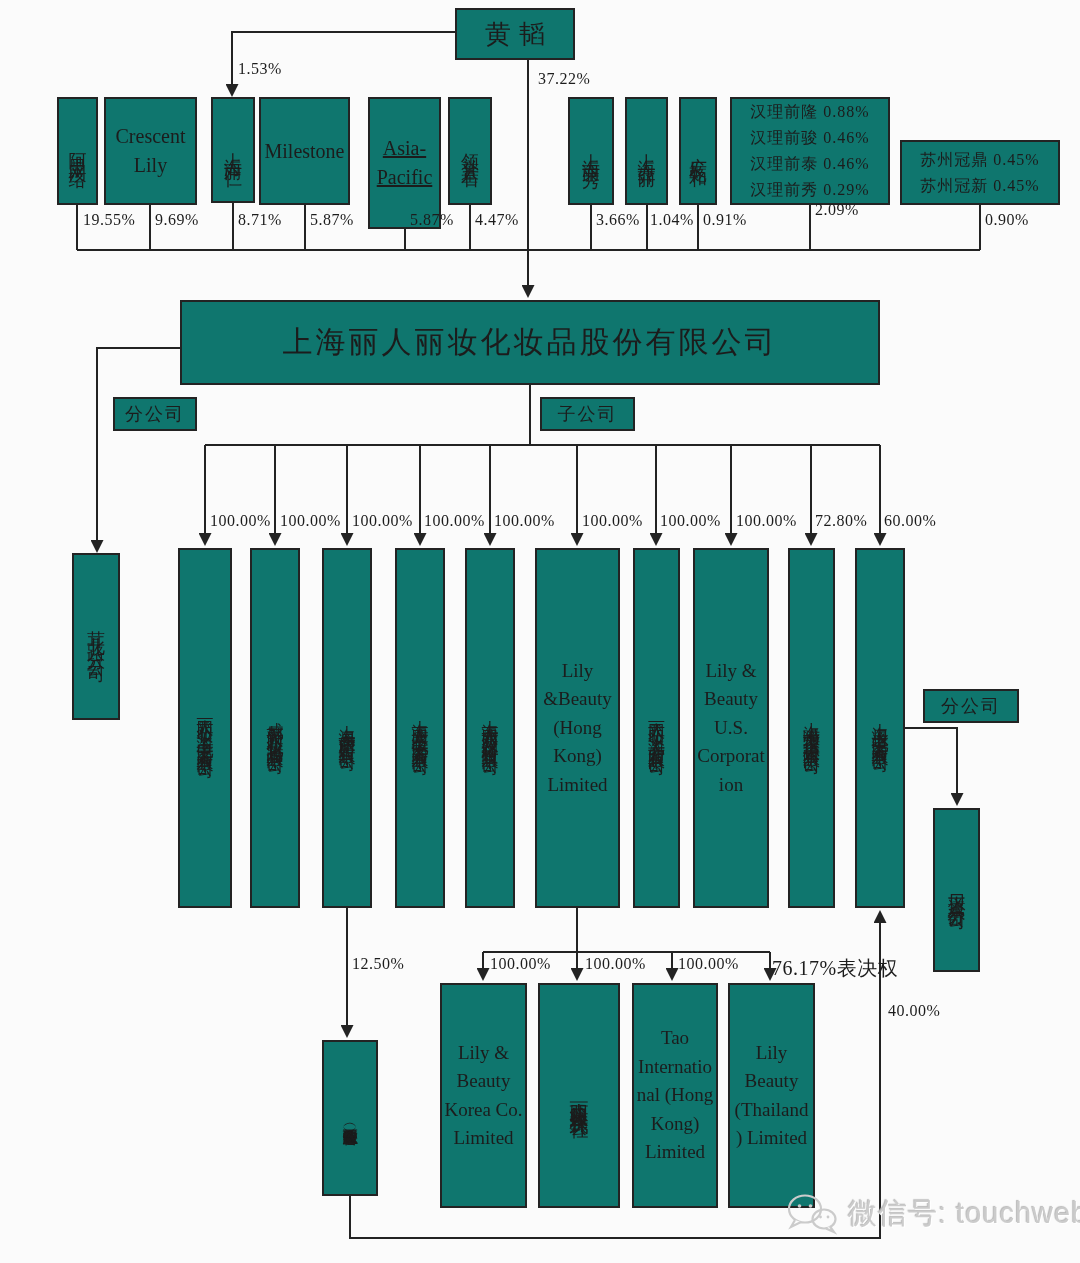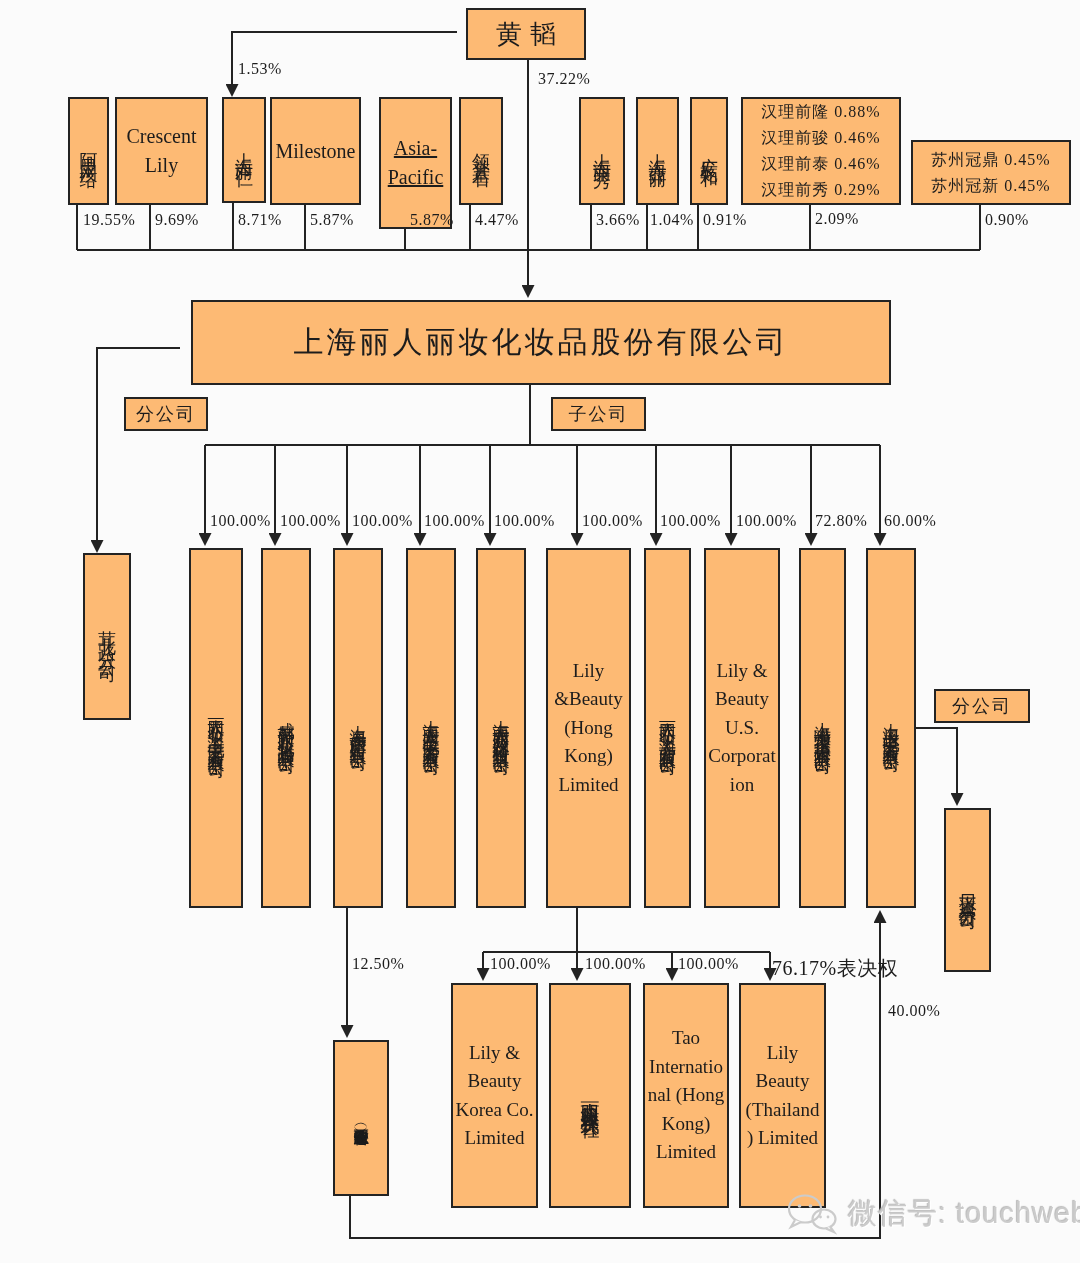--- a/index.html
+++ b/index.html
@@ -4,23 +4,23 @@
 <style>
   html,body{margin:0;padding:0;background:#ffffff;}
   .stage{
     position:relative;width:1080px;height:1263px;margin:0 auto;
     background:#fbfbfb;overflow:hidden;
     font-family:"Liberation Serif","DejaVu Serif",serif;
     color:#1c1c1c;
   }
   .stage svg.wires{position:absolute;left:0;top:0;z-index:1;}
   .box{
-    position:absolute;z-index:2;border:2px solid #232323;background:#fdba74;
+    position:absolute;z-index:2;border:2px solid #232323;background:#0f766e;
     display:flex;align-items:center;justify-content:center;
-    text-align:center;box-sizing:border-box;margin-left:11px;
+    text-align:center;box-sizing:border-box;
   }
   .v{writing-mode:vertical-rl;text-orientation:mixed;}
   .pct{
     position:absolute;z-index:2;font-size:16px;white-space:nowrap;
     letter-spacing:0.5px;
   }
   .pct-cjk{font-size:20px;}
   .tag{font-size:18px;letter-spacing:2px;}
   .owner{font-size:26px;letter-spacing:8px;padding-left:8px;}
   .company{font-size:30px;letter-spacing:3px;}
@@ -150,21 +150,21 @@
 
   <span class="pct" style="left:83px;top:211px;">19.55%</span>
   <span class="pct" style="left:155px;top:211px;">9.69%</span>
   <span class="pct" style="left:238px;top:211px;">8.71%</span>
   <span class="pct" style="left:310px;top:211px;">5.87%</span>
   <span class="pct" style="left:410px;top:211px;">5.87%</span>
   <span class="pct" style="left:475px;top:211px;">4.47%</span>
   <span class="pct" style="left:596px;top:211px;">3.66%</span>
   <span class="pct" style="left:650px;top:211px;text-align:center;">1.04%</span>
   <span class="pct" style="left:703px;top:211px;">0.91%</span>
-  <span class="pct" style="left:815px;top:210px;">2.09%</span>
+  <span class="pct" style="left:815px;top:201px;">2.09%</span>
   <span class="pct" style="left:985px;top:211px;">0.90%</span>
 
   <div class="box company" style="left:180px;top:300px;width:700px;height:85px;border-width:2.5px;">
     <span>上海丽人丽妆化妆品股份有限公司</span>
   </div>
 
   <div class="box tag" style="left:113px;top:397px;width:84px;height:34px;">
     <span>分公司</span>
   </div>
   <div class="box tag" style="left:540px;top:397px;width:95px;height:34px;">

